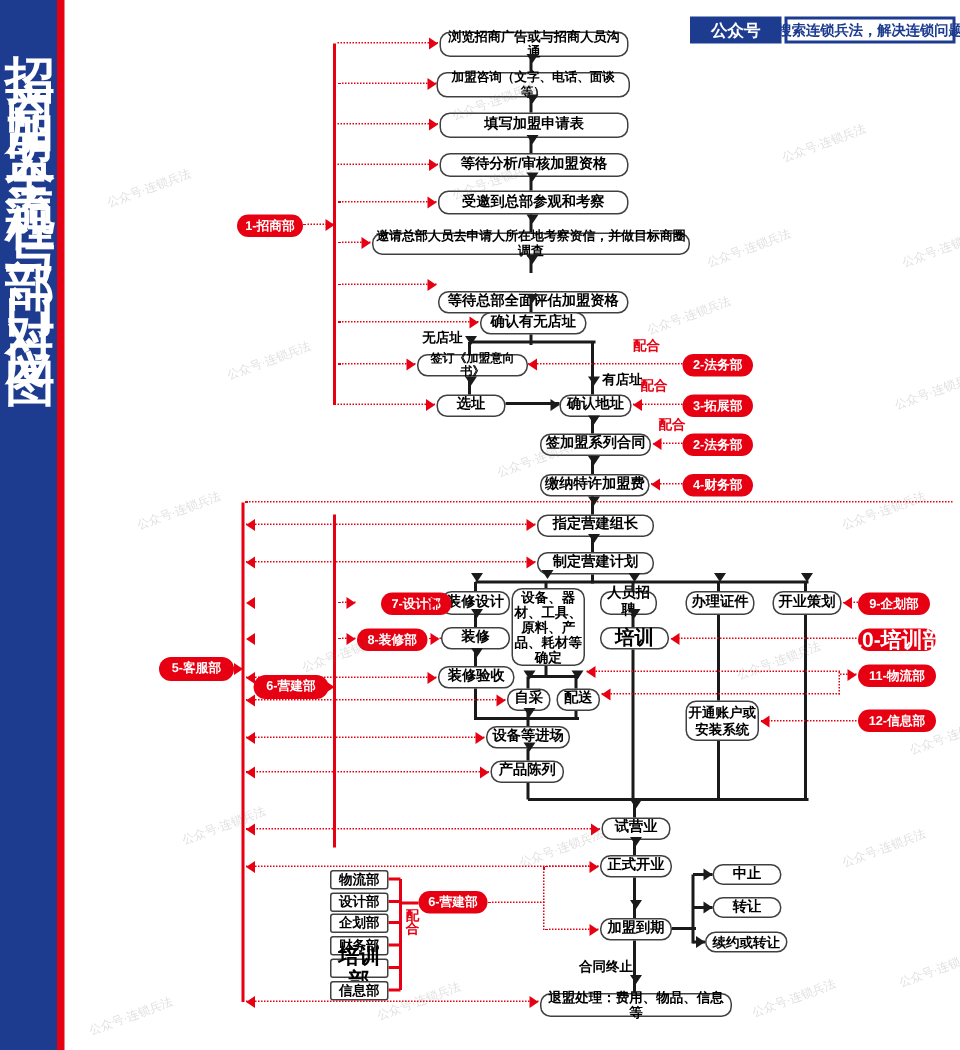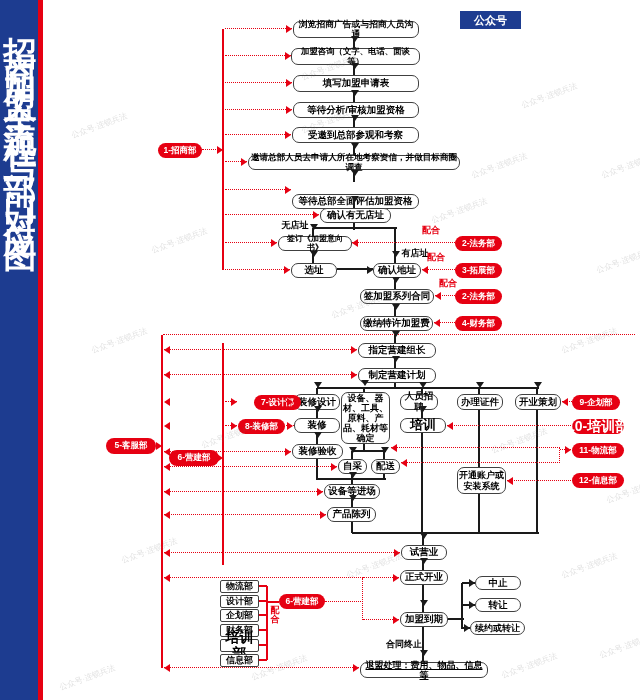--- a/index.html
+++ b/index.html
@@ -30,20 +30,21 @@
      white-space:nowrap;pointer-events:none;}
 </style>
 </head>
 <body>
 
 <div id="canvas">
   <div class="banner"></div>
   <div class="banner-stripe"></div>
   <div class="banner-title">招商加盟全流程与部门对应图</div>
   <div class="hdr-badge">公众号</div>
+  <div class="hdr-search">搜索连锁兵法，解决连锁问题</div>
   <div id="flow">
       <div class="node" style="left: 293px; top: 21px; width: 126px; height: 17px; font-size: 8.8px; border-radius: 7px;">浏览招商广告或与招商人员沟通</div>
       <div class="node" style="left: 291px; top: 48px; width: 129px; height: 17px; font-size: 8.4px; border-radius: 7px;">加盟咨询（文字、电话、面谈等）</div>
       <div class="node" style="left: 293px; top: 75px; width: 126px; height: 17px; font-size: 9.5px; border-radius: 7px;">填写加盟申请表</div>
       <div class="node" style="left: 293px; top: 102px; width: 126px; height: 16px; font-size: 9.5px; border-radius: 7px;">等待分析/审核加盟资格</div>
       <div class="node" style="left: 292px; top: 127px; width: 127px; height: 16px; font-size: 9.5px; border-radius: 7px;">受邀到总部参观和考察</div>
       <div class="node" style="left: 248px; top: 155px; width: 212px; height: 15px; font-size: 8.6px; border-radius: 7px;">邀请总部人员去申请人所在地考察资信，并做目标商圈调查</div>
       <div class="node" style="left: 292px; top: 182px; width: 127px; height: 15px; font-size: 9.5px; border-radius: 7px; margin-top: 12px;">等待总部全面评估加盟资格</div>
       <div class="node" style="left: 320px; top: 208px; width: 71px; height: 15px; font-size: 9.5px; border-radius: 7px;">确认有无店址</div>
       <div class="node" style="left: 278px; top: 236px; width: 74px; height: 15px; font-size: 8px; border-radius: 7px;">签订《加盟意向书》</div>
@@ -65,21 +66,21 @@
       <div class="node" style="left: 371px; top: 459px; width: 29px; height: 15px; font-size: 9.5px; border-radius: 7px;">配送</div>
       <div class="node" style="left: 324px; top: 484px; width: 56px; height: 15px; font-size: 9.5px; border-radius: 7px;">设备等进场</div>
       <div class="node" style="left: 327px; top: 507px; width: 49px; height: 15px; font-size: 9.5px; border-radius: 7px;">产品陈列</div>
       <div class="node" style="left: 457px; top: 467px; width: 49px; height: 27px; font-size: 9px; border-radius: 7px;">开通账户或安装系统</div>
       <div class="node" style="left: 401px; top: 545px; width: 46px; height: 15px; font-size: 9.5px; border-radius: 7px;">试营业</div>
       <div class="node" style="left: 400px; top: 570px; width: 48px; height: 15px; font-size: 9.5px; border-radius: 7px;">正式开业</div>
       <div class="node" style="left: 475px; top: 576px; width: 46px; height: 14px; font-size: 9.5px; border-radius: 7px;">中止</div>
       <div class="node" style="left: 475px; top: 598px; width: 46px; height: 14px; font-size: 9.5px; border-radius: 7px;">转让</div>
       <div class="node" style="left: 470px; top: 621px; width: 55px; height: 14px; font-size: 9px; border-radius: 7px;">续约或转让</div>
       <div class="node" style="left: 400px; top: 612px; width: 48px; height: 15px; font-size: 9.5px; border-radius: 7px;">加盟到期</div>
-      <div class="node" style="left: 360px; top: 662px; width: 128px; height: 16px; font-size: 9px; border-radius: 7px; text-decoration: underline;">退盟处理：费用、物品、信息等</div>
+      <div class="node" style="left: 360px; top: 662px; width: 128px; height: 16px; font-size: 9px; border-radius: 7px;">退盟处理：费用、物品、信息等</div>
       <div class="node" style="left: 220px; top: 580px; width: 39px; height: 13px; font-size: 9px; border-radius: 2px;">物流部</div>
       <div class="node" style="left: 220px; top: 595px; width: 39px; height: 13px; font-size: 9px; border-radius: 2px;">设计部</div>
       <div class="node" style="left: 220px; top: 609px; width: 39px; height: 13px; font-size: 9px; border-radius: 2px;">企划部</div>
       <div class="node" style="left: 220px; top: 624px; width: 39px; height: 13px; font-size: 9px; border-radius: 2px;">财务部</div>
       <div class="node" style="left: 220px; top: 639px; width: 39px; height: 13px; font-size: 14px; border-radius: 2px;">培训部</div>
       <div class="node" style="left: 220px; top: 654px; width: 39px; height: 13px; font-size: 9px; border-radius: 2px;">信息部</div>
       <div class="pill" style="left: 158px; top: 143px; width: 44px; height: 15px; font-size: 8.5px;">1-招商部</div>
       <div class="pill" style="left: 455px; top: 236px; width: 47px; height: 15px; font-size: 8.5px;">2-法务部</div>
       <div class="pill" style="left: 455px; top: 263px; width: 47px; height: 15px; font-size: 8.5px;">3-拓展部</div>
       <div class="pill" style="left: 455px; top: 289px; width: 47px; height: 15px; font-size: 8.5px;">2-法务部</div>

